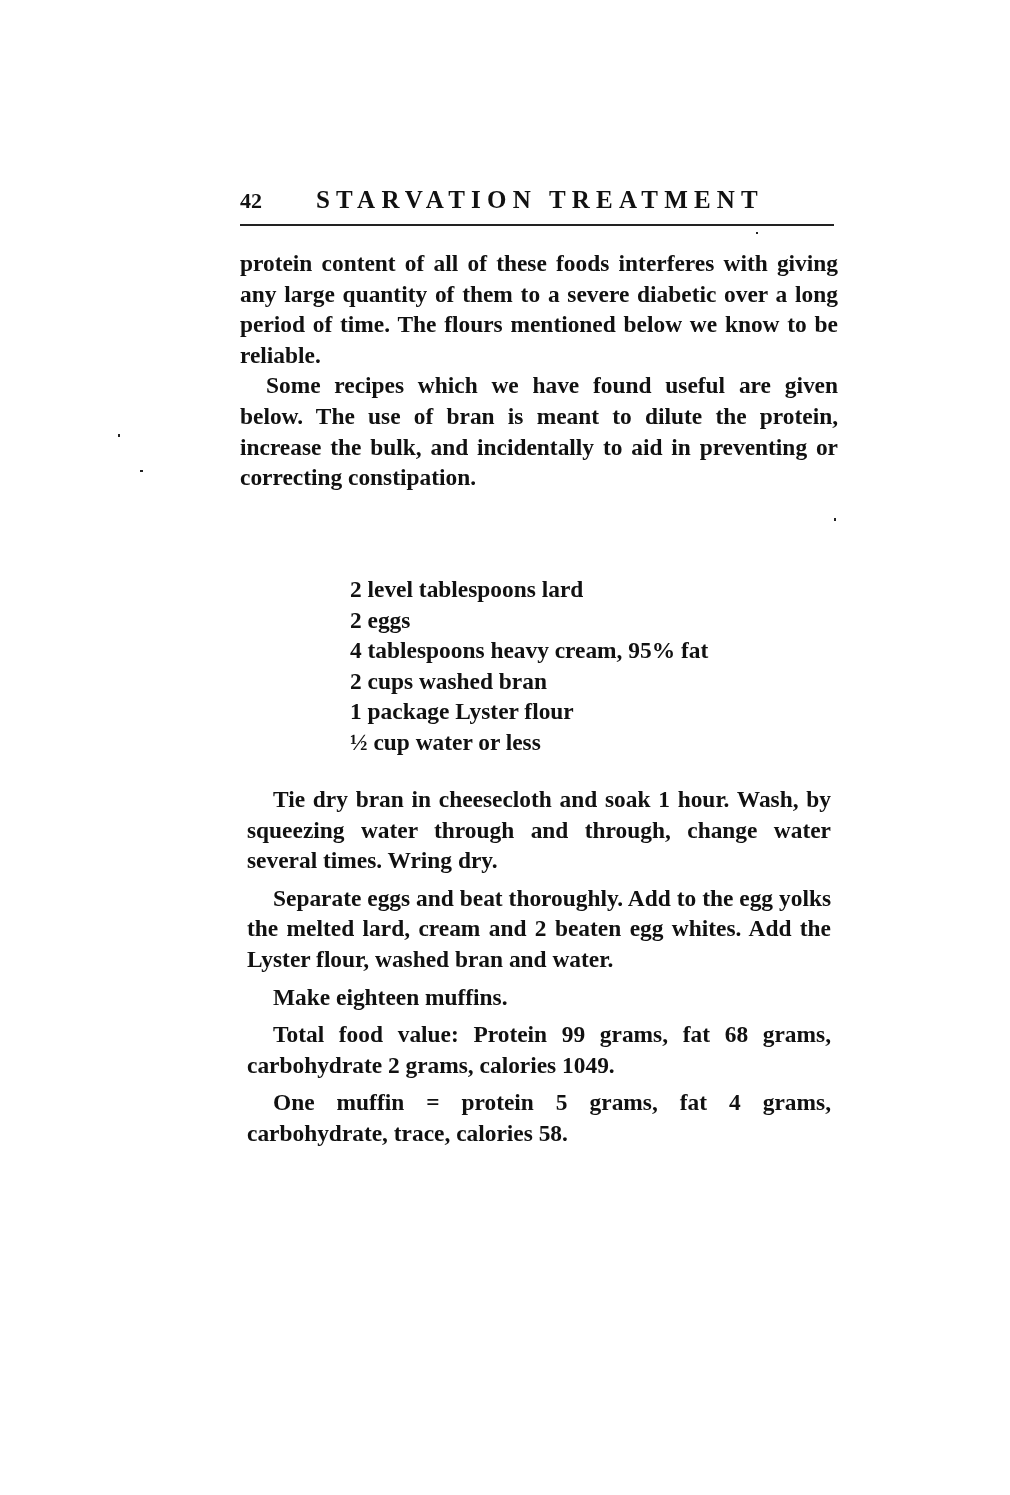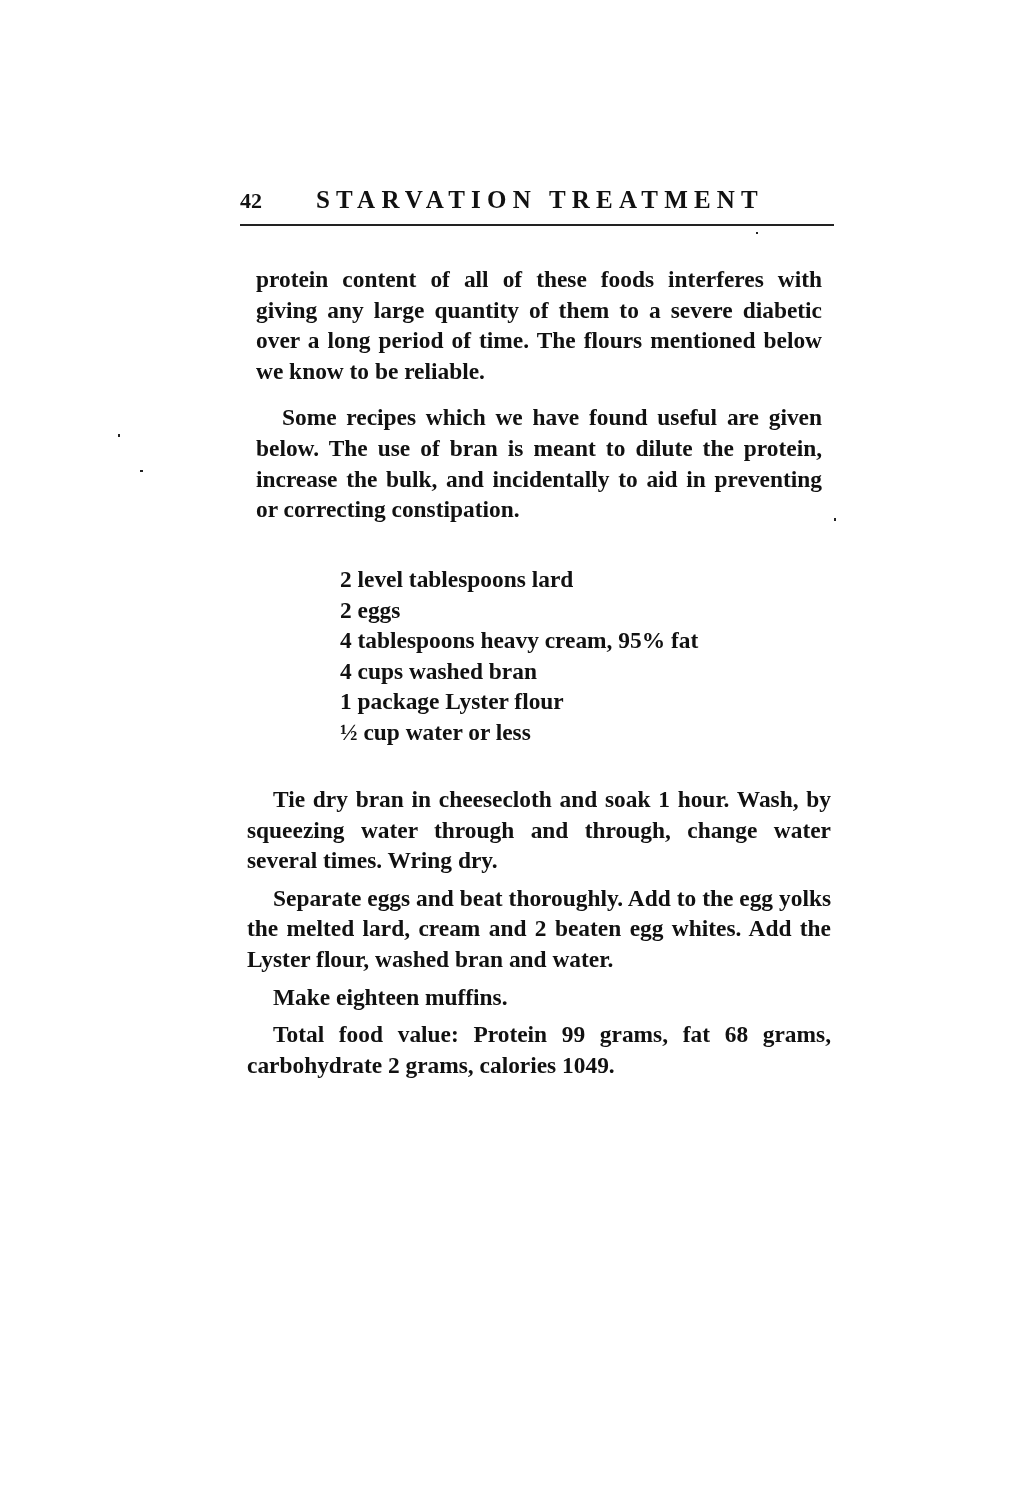--- a/index.html
+++ b/index.html
@@ -57,21 +57,21 @@
     .body-text {
       position: absolute;
       left: 0;
       top: 62px;
       width: 598px;
       font-size: 23.4px;
       line-height: 30.6px;
       font-weight: bold;
     }
     .body-text p {
-      margin: 16px;
+      margin: 0;
       text-align: justify;
       text-align-last: left;
     }
     .body-text p.indent {
       text-indent: 26px;
     }
     .recipe-title {
       position: absolute;
       left: 108px;
       top: 344px;
@@ -84,21 +84,21 @@
       font-size: 12px;
       vertical-align: 6px;
     }
     .ingredients {
       position: absolute;
       left: 100px;
       top: 378px;
       font-size: 23.4px;
       line-height: 30.6px;
       font-weight: bold;
-      margin: 0;
+      margin: 10px;
       padding: 0;
       list-style: none;
     }
     .ingredients li {
       white-space: nowrap;
     }
     .method {
       position: absolute;
       left: 0;
       top: 591px;
@@ -144,28 +144,29 @@
     <p class="indent">Some recipes which we have found useful are given below.  The use of bran is meant to dilute the protein, increase the bulk, and incidentally to aid in preventing or correcting constipation.</p>
   </div>
 
   <div class="speck" style="left:594px;top:332px;width:2px;height:3px;"></div>
 
 
   <ul class="ingredients">
     <li>2 level tablespoons lard</li>
     <li>2 eggs</li>
     <li>4 tablespoons heavy cream, 95% fat</li>
-    <li>4 cups washed bran</li>
+    <li>2 cups washed bran</li>
     <li>1 package Lyster flour</li>
     <li>½ cup water or less</li>
   </ul>
 
   <div class="method">
     <p class="indent">Tie dry bran in cheesecloth and soak 1 hour.  Wash, by squeezing water through and through, change water several times.  Wring dry.</p>
     <p class="indent">Separate eggs and beat thoroughly.  Add to the egg yolks the melted lard, cream and 2 beaten egg whites.  Add the Lyster flour, washed bran and water.</p>
     <p class="indent">Make eighteen muffins.</p>
     <p class="indent">Total food value: Protein 99 grams, fat 68 grams, carbohydrate 2 grams, calories 1049.</p>
+    <p class="indent">One muffin = protein 5 grams, fat 4 grams, carbohydrate, trace, calories 58.</p>
   </div>
 
 </div>
 
 <div class="speck" style="left:118px;top:434px;width:2px;height:3px;"></div>
 <div class="speck" style="left:140px;top:470px;width:3px;height:2px;"></div>
 
 </body></html>

